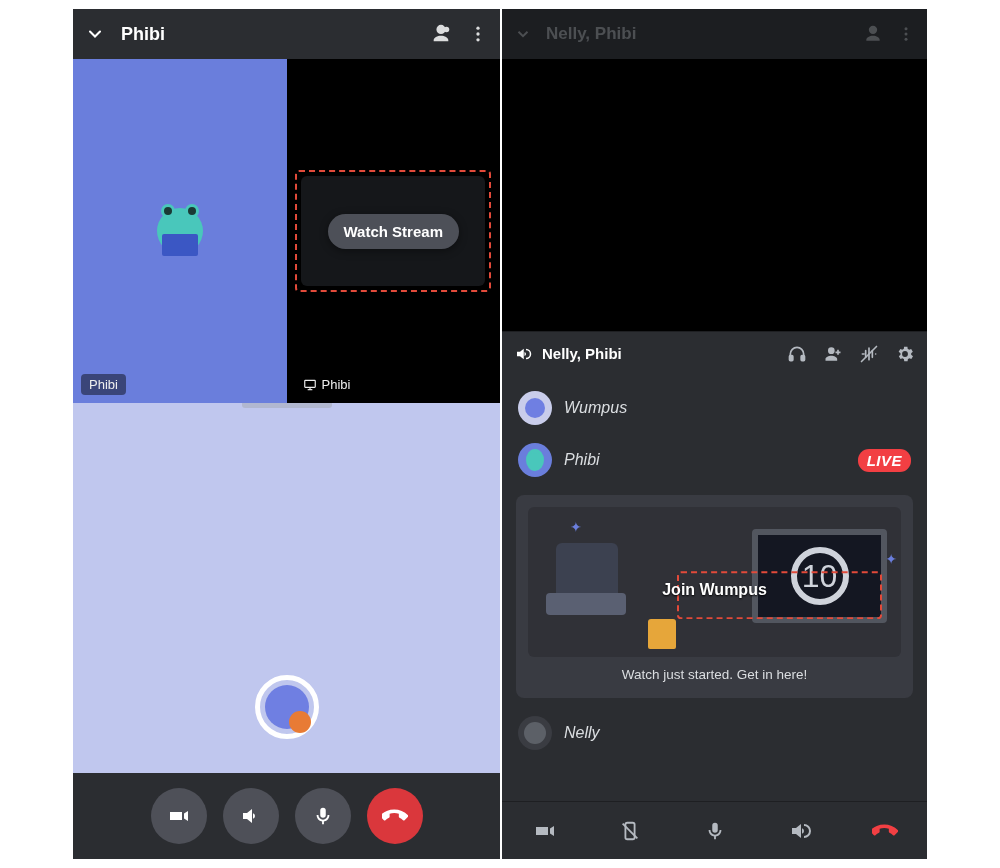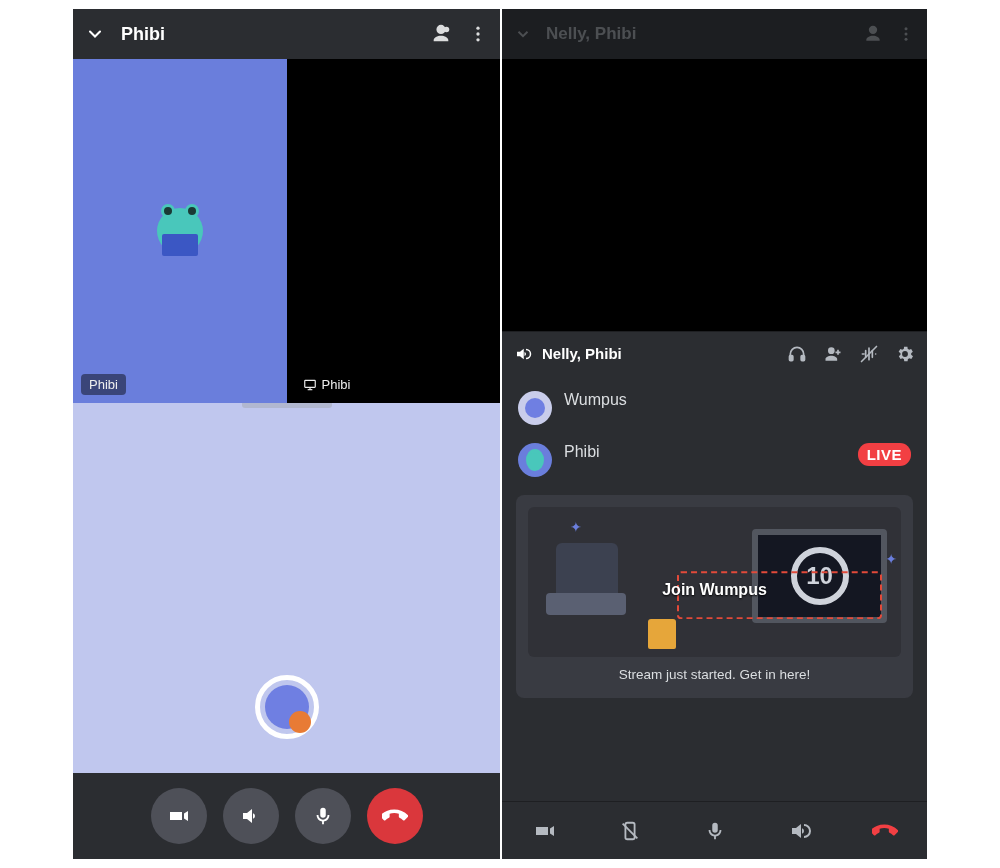--- a/index.html
+++ b/index.html
@@ -208,23 +208,24 @@
 
   .vc-body{
     flex:1;
     background:#2b2d31;
     overflow:hidden;
     padding: 10px 14px 0 14px;
     display:flex;flex-direction:column;gap:6px;
     position: relative;
   }
   .member-row{
-    display:flex;align-items:flex-start;gap:12px;
+    display:flex;align-items:center;gap:12px;
     color:#dbdee1; font-size:16px;
     padding:6px 2px;
+    font-style:italic;
   }
   .avatar{
     width:34px;height:34px;border-radius:50%;
     background:#5865f2;
     display:flex;align-items:center;justify-content:center;
     flex-shrink:0;
     overflow:hidden;
   }
   .avatar.wump{ background:#c9cdeb; }
   .avatar.wump::after{content:"";width:20px;height:20px;background:#6f7fe2;border-radius:50%;}
@@ -256,21 +257,21 @@
     position:relative;
     overflow:hidden;
   }
   
   .tv{
     position:absolute; right:14px; top:22px;
     width:135px;height:94px;
     background:#141722; border:6px solid #52565f; border-radius:4px;
     display:flex;align-items:center;justify-content:center;
   }
-  .tv-circle{width:58px;height:58px;border:6px solid #cfd3db;border-radius:50%;display:flex;align-items:center;justify-content:center;color:#cfd3db;font-weight:700;font-size:24px;}
+  .tv-circle{width:58px;height:58px;border:6px solid #cfd3db;border-radius:50%;display:flex;align-items:center;justify-content:center;color:#cfd3db;font-weight:400;font-size:32px;}
   .chair{
     position:absolute; left:18px; top:36px; width:108px;height:100px;
   }
   .chair::before{content:"";position:absolute;left:10px;top:0;width:62px;height:62px;background:#3c4150;border-radius:6px;}
   .chair::after{content:"";position:absolute;left:0;top:50px;width:80px;height:22px;background:#5a6072;border-radius:4px;}
   .popcorn{position:absolute;left:120px;bottom:8px;width:28px;height:30px;background:#e6a63a;border-radius:3px 3px 2px 2px;}
   .star{position:absolute;left:42px;top:12px;color:#6a7edc;font-size:14px;}
   .plus1{position:absolute;right:4px;top:44px;color:#6a7edc;font-size:14px;}
 
   .join-stream{
@@ -341,20 +342,26 @@
           <div class="frog-eye l"></div>
             <div class="frog-eye r"></div>
           <div class="frog-book"></div>
         </div>
         <div class="name-pill">
           <span>Phibi</span>
         </div>
       </div>
 
       <div class="tile tile-black">
+        <div class="watch-area">
+          <div class="dashed-red" style="inset:-6px"></div>
+          <div class="watch-btn">
+            <span>Watch Stream</span>
+          </div>
+        </div>
         <div class="name-pill">
           <span>
             <svg width="14" height="14" viewBox="0 0 24 24" fill="none" stroke="#eee" stroke-width="2">
                 <rect x="3" y="4" width="18" height="12" rx="1"></rect>
                 <line x1="8" y1="20" x2="16" y2="20"></line>
                 <line x1="12" y1="16" x2="12" y2="20"></line>
               </svg>
           </span>
           <span>Phibi</span>
         </div>
@@ -481,23 +488,27 @@
           <div class="tv">
             <div class="tv-circle">
                 <span>10</span>
               </div>
           </div>
           <div class="dashed-red join-dash"></div>
           <div class="join-stream">
             <span>Join Wumpus</span>
           </div>
         </div>
-        <div class="stream-msg">Stream just started. Get in here!</div>
-      </div>
-
+        <div class="stream-msg">Watch just started. Get in here!</div>
+      </div>
+
+      <div class="member-row" style="margin-top:6px">
+        <div class="avatar nelly"></div>
+        <span>Nelly</span>
+      </div>
 
     </div>
 
     <div class="r-actions">
       <span class="ic">
         <svg width="24" height="24" viewBox="0 0 24 24" fill="#b5bac1">
             <path d="M15 8v8H3V8h12Zm2 1.5 4-2.5v10l-4-2.5v-5Z"></path>
           </svg>
       </span>
       <span class="ic">

